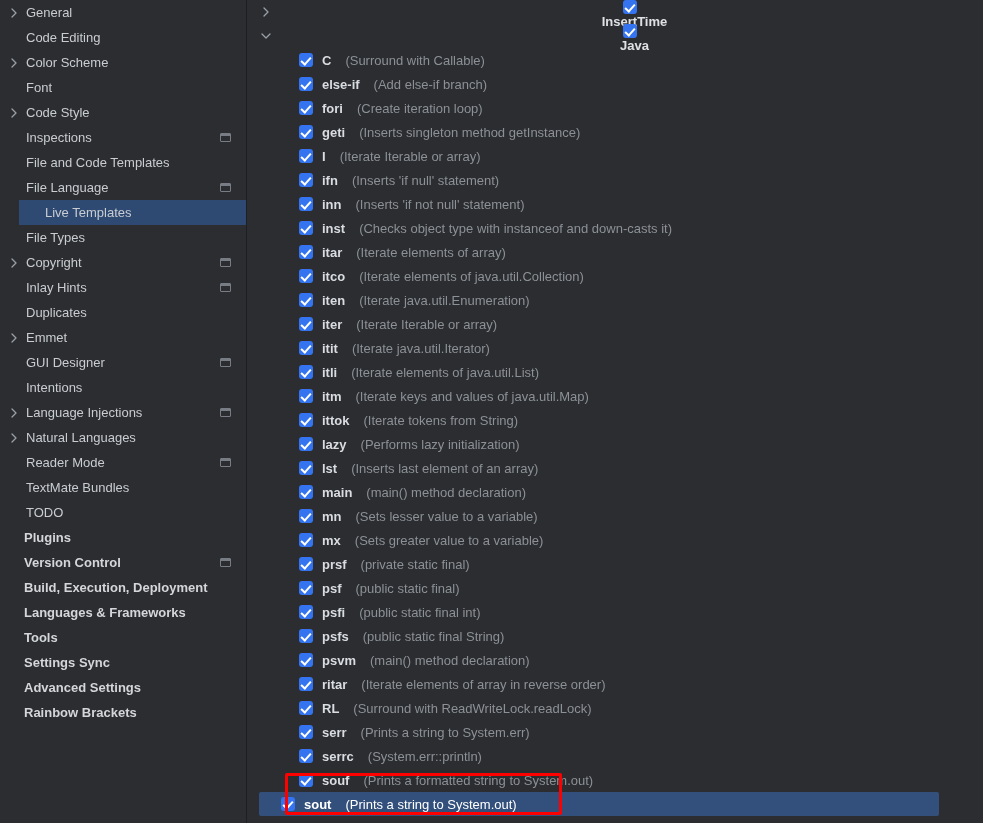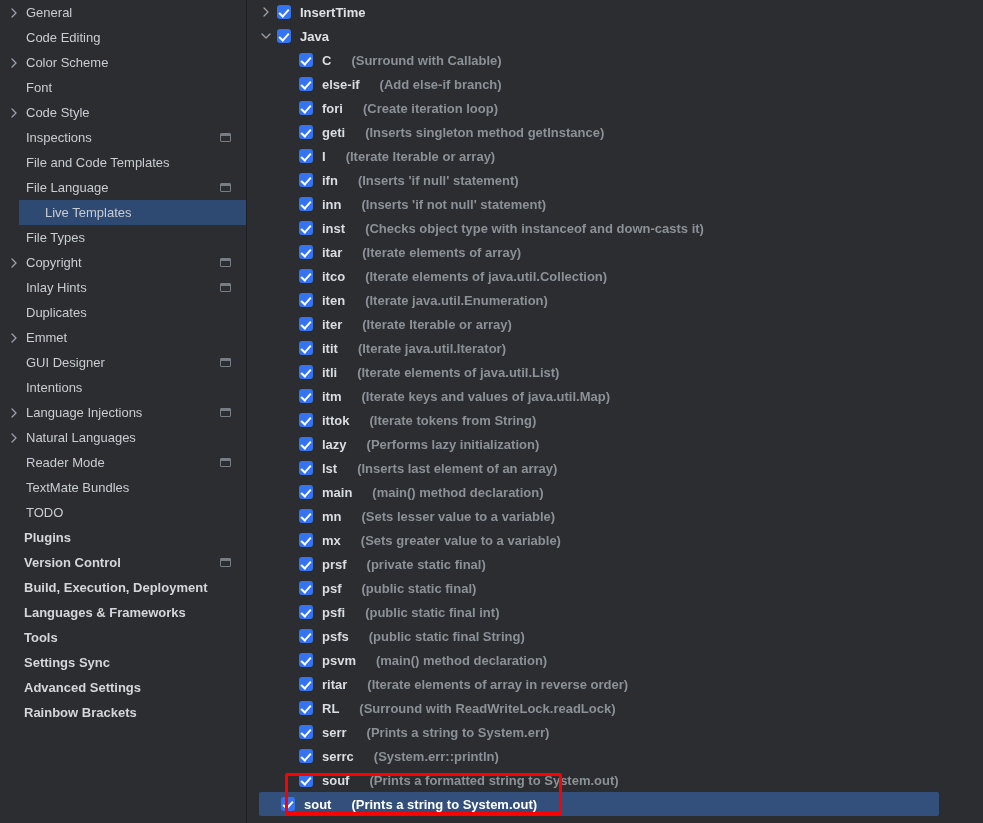--- a/index.html
+++ b/index.html
@@ -140,26 +140,25 @@
     border-width: 0 2px 2px 0;
     transform: rotate(42deg);
   }
   .tlabel {
     font-weight: bold;
     color: #d9dce1;
     margin-left: 9px;
   }
   .tdesc {
     color: #8c9197;
-    margin-left: 20px;
-    font-weight: bold;
+    margin-left: 14px;
   }
   .trow.group .tlabel { color: #dfe1e5; }
 
-  .lvl-group { padding-left: 30px; }
+  .lvl-group { padding-left: 30px; flex-direction: column; }
   .lvl-group .chev { left: 12px; top: 5px; }
   .lvl-child { padding-left: 52px; }
 
   
   .annot-rect {
     position: absolute;
     left: 285px; top: 773px;
     width: 277px; height: 42px;
     border: 3px solid #ff0000;
     border-radius: 2px;

